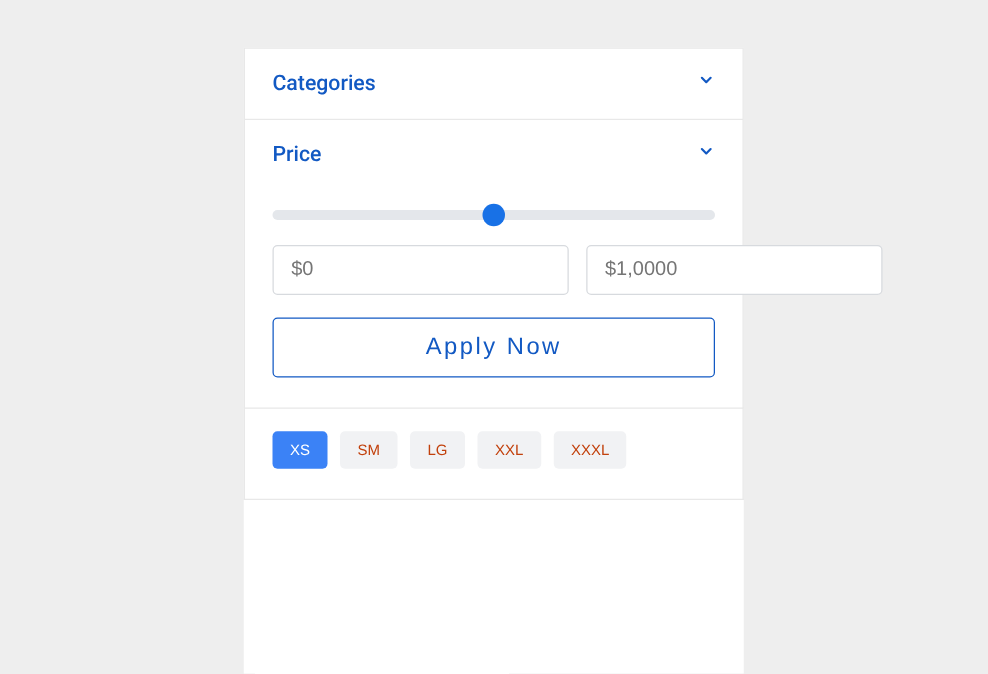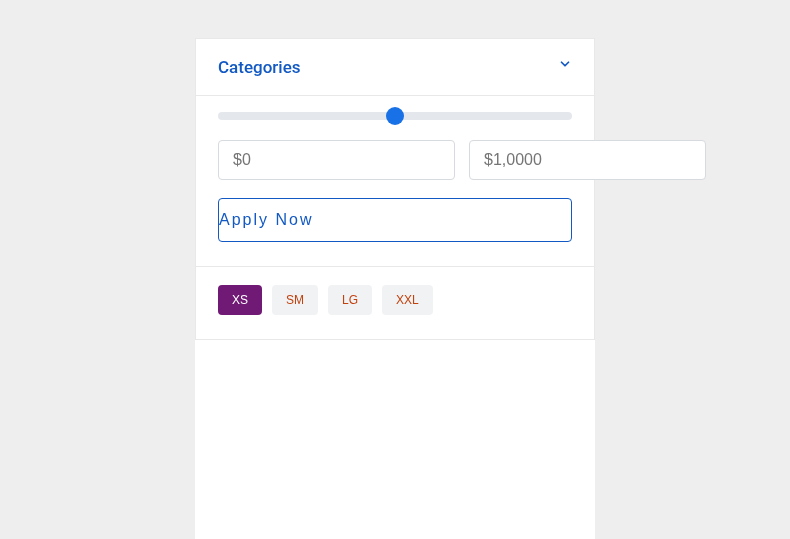--- a/index.html
+++ b/index.html
@@ -95,63 +95,71 @@
       outline: none;
     }
     .apply-btn {
       display: block;
       width: 100%;
       margin-top: 18px;
       padding: 12px 0;
       background: #fff;
       border: 1px solid #1259c3;
       color: #1259c3;
-      font-size: 16px;
+      font-size: 19px;
       letter-spacing: 2px;
       border-radius: 4px;
       cursor: pointer;
-      text-align: left;
+      text-align: center;
     }
     .size-options {
       display: flex;
       gap: 10px;
       padding-top: 18px;
       flex-wrap: wrap;
     }
     .size-chip {
       padding: 8px 14px;
       font-size: 12px;
       background: #f1f2f4;
       color: #c2410c;
       border-radius: 4px;
       cursor: pointer;
       border: none;
     }
     .size-chip.active {
-      background: #701a75;
+      background: #3b82f6;
       color: #fff;
     }
   </style>
 </head>
 <body>
 
 <div class="filter-panel">
 
   <div class="section">
     <div class="section-header">
       <span class="section-title">Categories</span>
       <span class="chevron">
         <svg viewBox="0 0 24 24" fill="none" stroke="currentColor" stroke-width="3" stroke-linecap="round" stroke-linejoin="round">
             <polyline points="6 9 12 15 18 9"></polyline>
           </svg>
       </span>
     </div>
   </div>
 
   <div class="section">
+    <div class="section-header">
+      <span class="section-title">Price</span>
+      <span class="chevron">
+        <svg viewBox="0 0 24 24" fill="none" stroke="currentColor" stroke-width="3" stroke-linecap="round" stroke-linejoin="round">
+            <polyline points="6 9 12 15 18 9"></polyline>
+          </svg>
+      </span>
+    </div>
     <div class="section-body">
       <div class="slider-wrap">
         <div class="slider-track">
           <div class="slider-thumb"></div>
         </div>
       </div>
       <div class="inputs-row">
         <input class="price-input" type="text" placeholder="$0" style="">
         <input class="price-input" type="text" placeholder="$1,0000" style="">
       </div>
@@ -159,18 +167,19 @@
     </div>
   </div>
 
   <div class="section">
     <div class="section-body">
       <div class="size-options">
         <button class="size-chip active">XS</button>
         <button class="size-chip">SM</button>
         <button class="size-chip">LG</button>
         <button class="size-chip">XXL</button>
+        <button class="size-chip">XXXL</button>
       </div>
     </div>
   </div>
 
 
 </div>
 
 </body></html>

